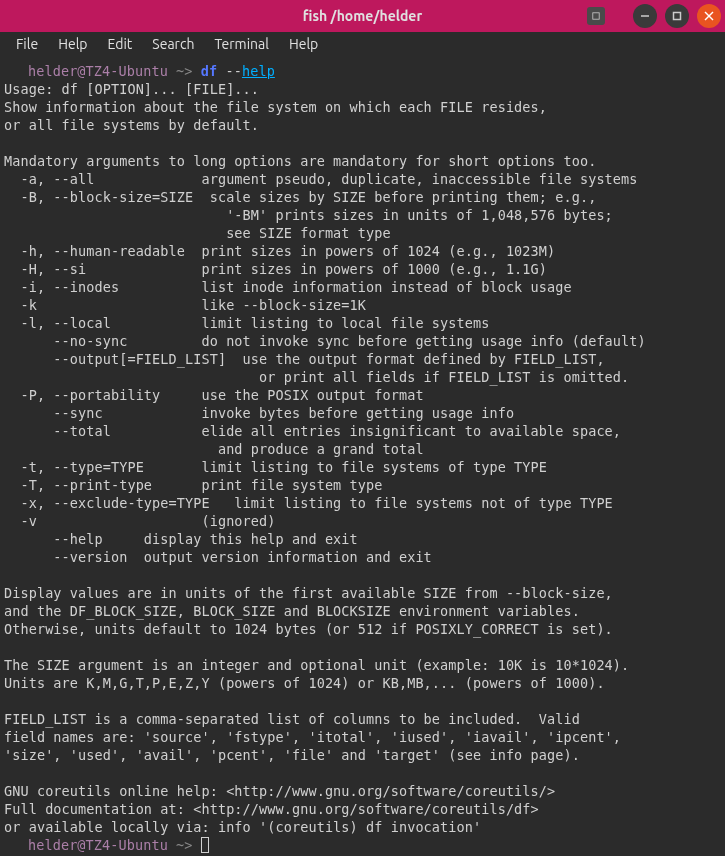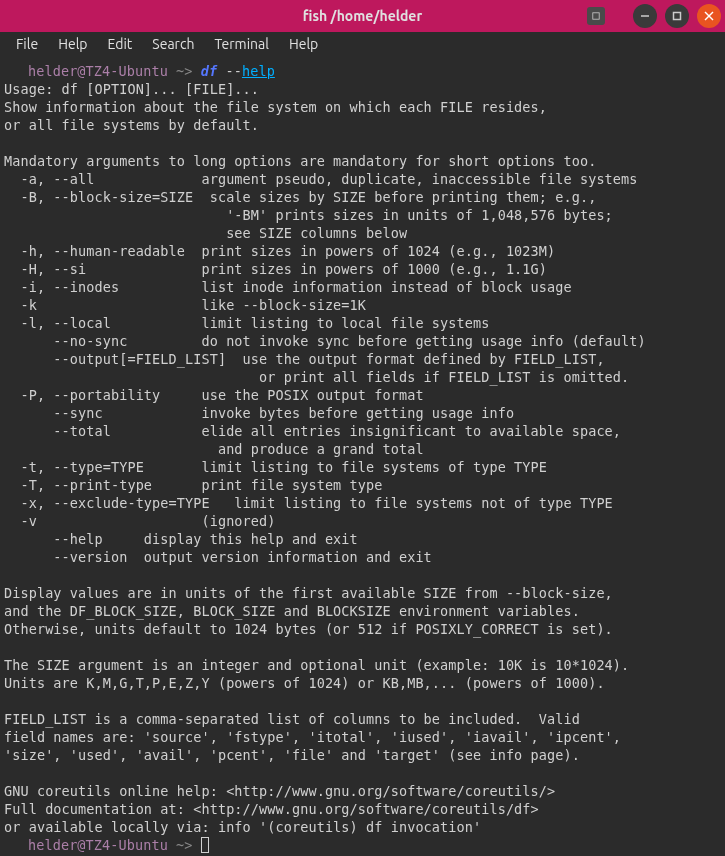--- a/index.html
+++ b/index.html
@@ -75,21 +75,21 @@
       padding: 2px 4px;
       font-family: "DejaVu Sans Mono", "Courier New", monospace;
       font-size: 13.5px;
       line-height: 18px;
       color: #d0d0d0;
       white-space: pre;
       letter-spacing: 0.1px;
     }
     .prompt-user { color: #ab7fa8; margin-left: 24px; }
     .prompt-path { color: #888888; }
-    .cmd-name { color: #5577ff; font-weight: bold; font-style: italic; }
+    .cmd-name { color: #5577ff; font-weight: bold; }
     .opt { color: #d0d0d0; }
     .opt-hl { color: #00afff; text-decoration: underline; }
     .cursor {
       display: inline-block;
       width: 8px;
       height: 16px;
       border: 1px solid #d0d0d0;
       vertical-align: text-bottom;
     }
   </style>
@@ -134,21 +134,21 @@
 
 <div class="terminal"><span class="prompt-user">helder@TZ4-Ubuntu</span><span class="prompt-path"> ~&gt; </span><span class="cmd-name">df</span><span class="opt"> --</span><span class="opt-hl">help</span>
 <span>Usage: df [OPTION]... [FILE]...</span>
 <span>Show information about the file system on which each FILE resides,</span>
 <span>or all file systems by default.</span>
 <span></span>
 <span>Mandatory arguments to long options are mandatory for short options too.</span>
 <span>  -a, --all             argument pseudo, duplicate, inaccessible file systems</span>
 <span>  -B, --block-size=SIZE  scale sizes by SIZE before printing them; e.g.,</span>
 <span>                           '-BM' prints sizes in units of 1,048,576 bytes;</span>
-<span>                           see SIZE columns below</span>
+<span>                           see SIZE format type</span>
 <span>  -h, --human-readable  print sizes in powers of 1024 (e.g., 1023M)</span>
 <span>  -H, --si              print sizes in powers of 1000 (e.g., 1.1G)</span>
 <span>  -i, --inodes          list inode information instead of block usage</span>
 <span>  -k                    like --block-size=1K</span>
 <span>  -l, --local           limit listing to local file systems</span>
 <span>      --no-sync         do not invoke sync before getting usage info (default)</span>
 <span>      --output[=FIELD_LIST]  use the output format defined by FIELD_LIST,</span>
 <span>                               or print all fields if FIELD_LIST is omitted.</span>
 <span>  -P, --portability     use the POSIX output format</span>
 <span>      --sync            invoke bytes before getting usage info</span>

